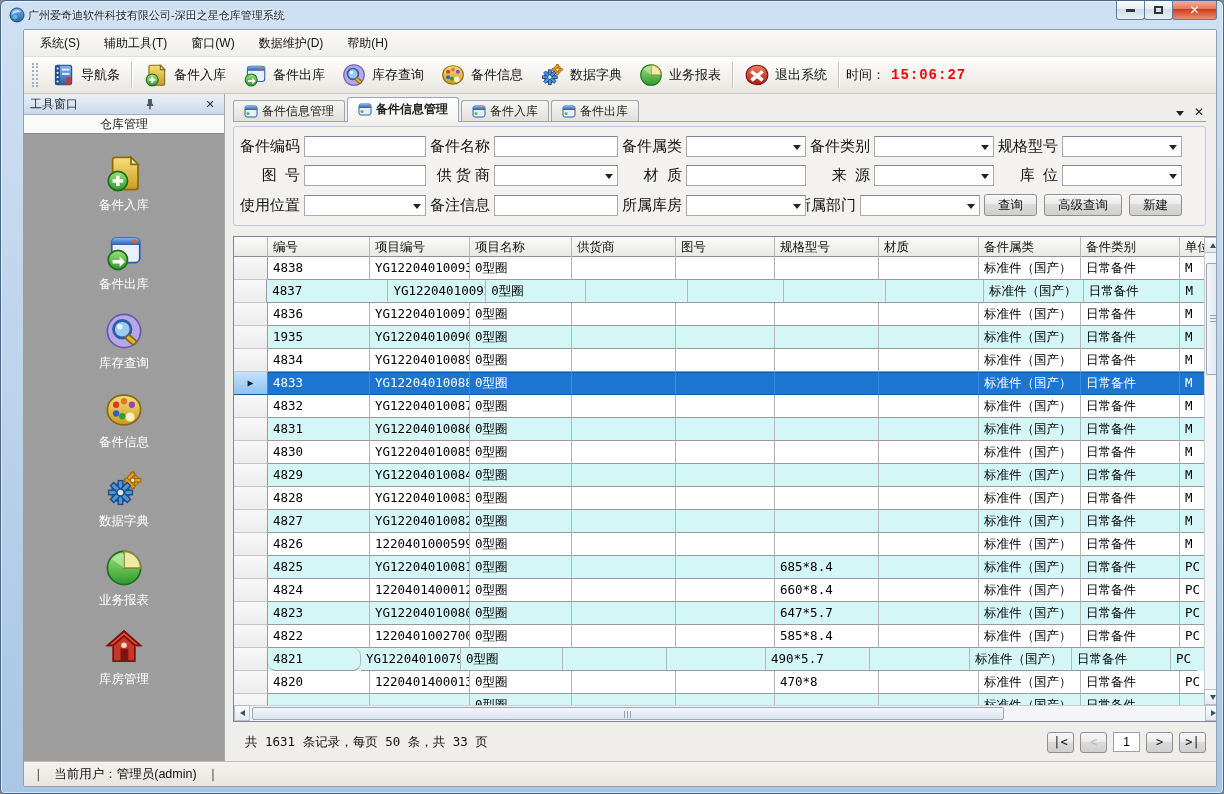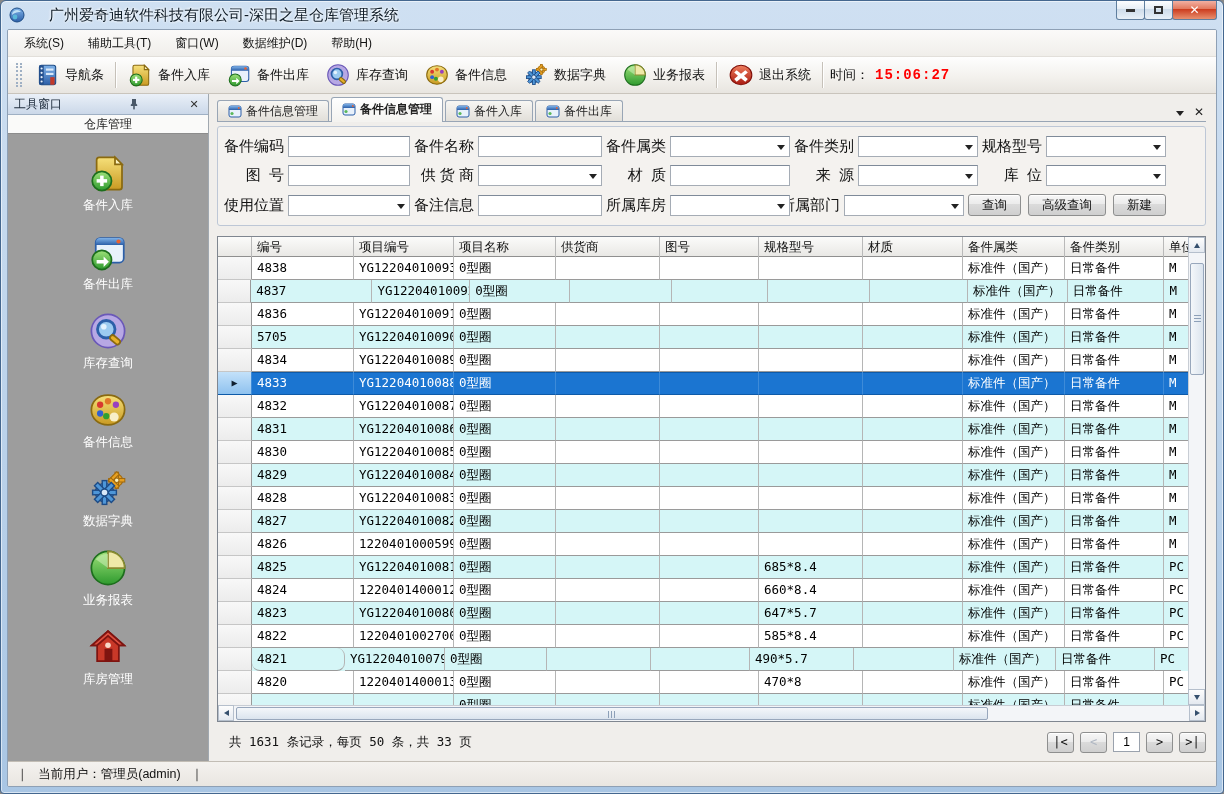--- a/index.html
+++ b/index.html
@@ -6,29 +6,29 @@
   html,body { width:1224px; height:794px; }
   body { font-family:"Liberation Sans","DejaVu Sans",sans-serif; font-size:12px; background:#888; }
 
   
   .window { position:relative; width:1224px; height:794px;
     background:linear-gradient(#CFE0F2,#A9C6E4);
     border:1px solid #44678F; border-radius:6px 6px 4px 4px;
     box-shadow:inset 0 0 0 1px rgba(255,255,255,.55); overflow:hidden;
     display:flex; flex-direction:column; }
   .titlebar { height:28px; display:flex; align-items:center; padding:0 8px; position:relative; }
-  .titlebar .app-title { margin-left:24px; color:#0D1A26; text-shadow:0 0 3px #fff,0 0 3px #fff; font-size:15px; }
+  .titlebar .app-title { margin-left:3px; color:#0D1A26; text-shadow:0 0 3px #fff,0 0 3px #fff; font-size:11px; }
   .win-btns { position:absolute; top:0; right:6px; display:flex; }
   .win-btn { width:29px; height:19px; border:1px solid #5F7E9E; border-top:none; display:flex; align-items:center; justify-content:center;
     background:linear-gradient(#FDFEFF,#E5EDF5 45%,#CEDCEA 46%,#E9F1F8); color:#223; font-size:10px; border-radius:0 0 3px 3px; margin-left:-1px; }
   .win-btn.close { width:45px; background:linear-gradient(#F2B0A2,#E2765B 45%,#CC3C1E 46%,#E8906F); color:#fff; font-weight:bold; font-size:12px; }
   .glyph-min { width:9px; height:3px; background:#333; display:inline-block; }
   .glyph-max { width:9px; height:8px; border:2px solid #333; display:inline-block; }
 
-  .app-body { flex:1; margin:0 6px 6px 6px; background:#F0EEEB; border:1px solid #8EA0B5; display:flex; flex-direction:column; border-radius:2px; overflow:hidden; }
+  .app-body { flex:1; margin:0 6px 6px 22px; background:#F0EEEB; border:1px solid #8EA0B5; display:flex; flex-direction:column; border-radius:2px; overflow:hidden; }
 
   
   .menubar { height:26px; display:flex; align-items:center; background:linear-gradient(#FBFAF9,#F0EEEA); padding:0 4px; }
   .menu-item { padding:4px 12px; color:#111; cursor:default; }
   .toolbar { height:38px; display:flex; align-items:center; background:linear-gradient(#FEFEFE,#F2F0EC 60%,#E8E5E0); border-top:1px solid #E2DFDA; border-bottom:1px solid #C9C4BC; padding:0 4px; }
   .tb-grip { width:6px; height:24px; margin:0 4px; border-left:2px dotted #9FB0C4; border-right:2px dotted #9FB0C4; }
   .tb-item { display:flex; align-items:center; gap:5px; padding:3px 8px; color:#111; font-size:13px; }
   .tb-sep { width:1px; height:26px; background:#C6C1B9; margin:0 3px; box-shadow:1px 0 0 #fff; }
   .tb-time-label { font-size:13px; color:#111; margin-left:4px; }
   .tb-time-value { font-family:"Liberation Mono","DejaVu Sans Mono",monospace; font-weight:bold; color:#F00; font-size:14px; margin-left:6px; letter-spacing:1px; }
@@ -490,21 +490,21 @@
                 <div class="cell" style="width: 104px;"></div>
                 <div class="cell" style="width: 99px;"></div>
                 <div class="cell" style="width: 104px;"></div>
                 <div class="cell" style="width: 100px;"></div>
                 <div class="cell" style="width: 102px;">标准件（国产）</div>
                 <div class="cell" style="width: 99px;">日常备件</div>
                 <div class="cell" style="width: 26px; border-right: none;">M</div>
               </div>
               <div class="grid-row alt">
                 <div class="cell rowheader"></div>
-                <div class="cell" style="width: 102px;">5705</div>
+                <div class="cell" style="width: 102px;">1935</div>
                 <div class="cell" style="width: 100px;">YG12204010090</div>
                 <div class="cell" style="width: 102px;">0型圈</div>
                 <div class="cell" style="width: 104px;"></div>
                 <div class="cell" style="width: 99px;"></div>
                 <div class="cell" style="width: 104px;"></div>
                 <div class="cell" style="width: 100px;"></div>
                 <div class="cell" style="width: 102px;">标准件（国产）</div>
                 <div class="cell" style="width: 99px;">日常备件</div>
                 <div class="cell" style="width: 26px; border-right: none;">M</div>
               </div>

